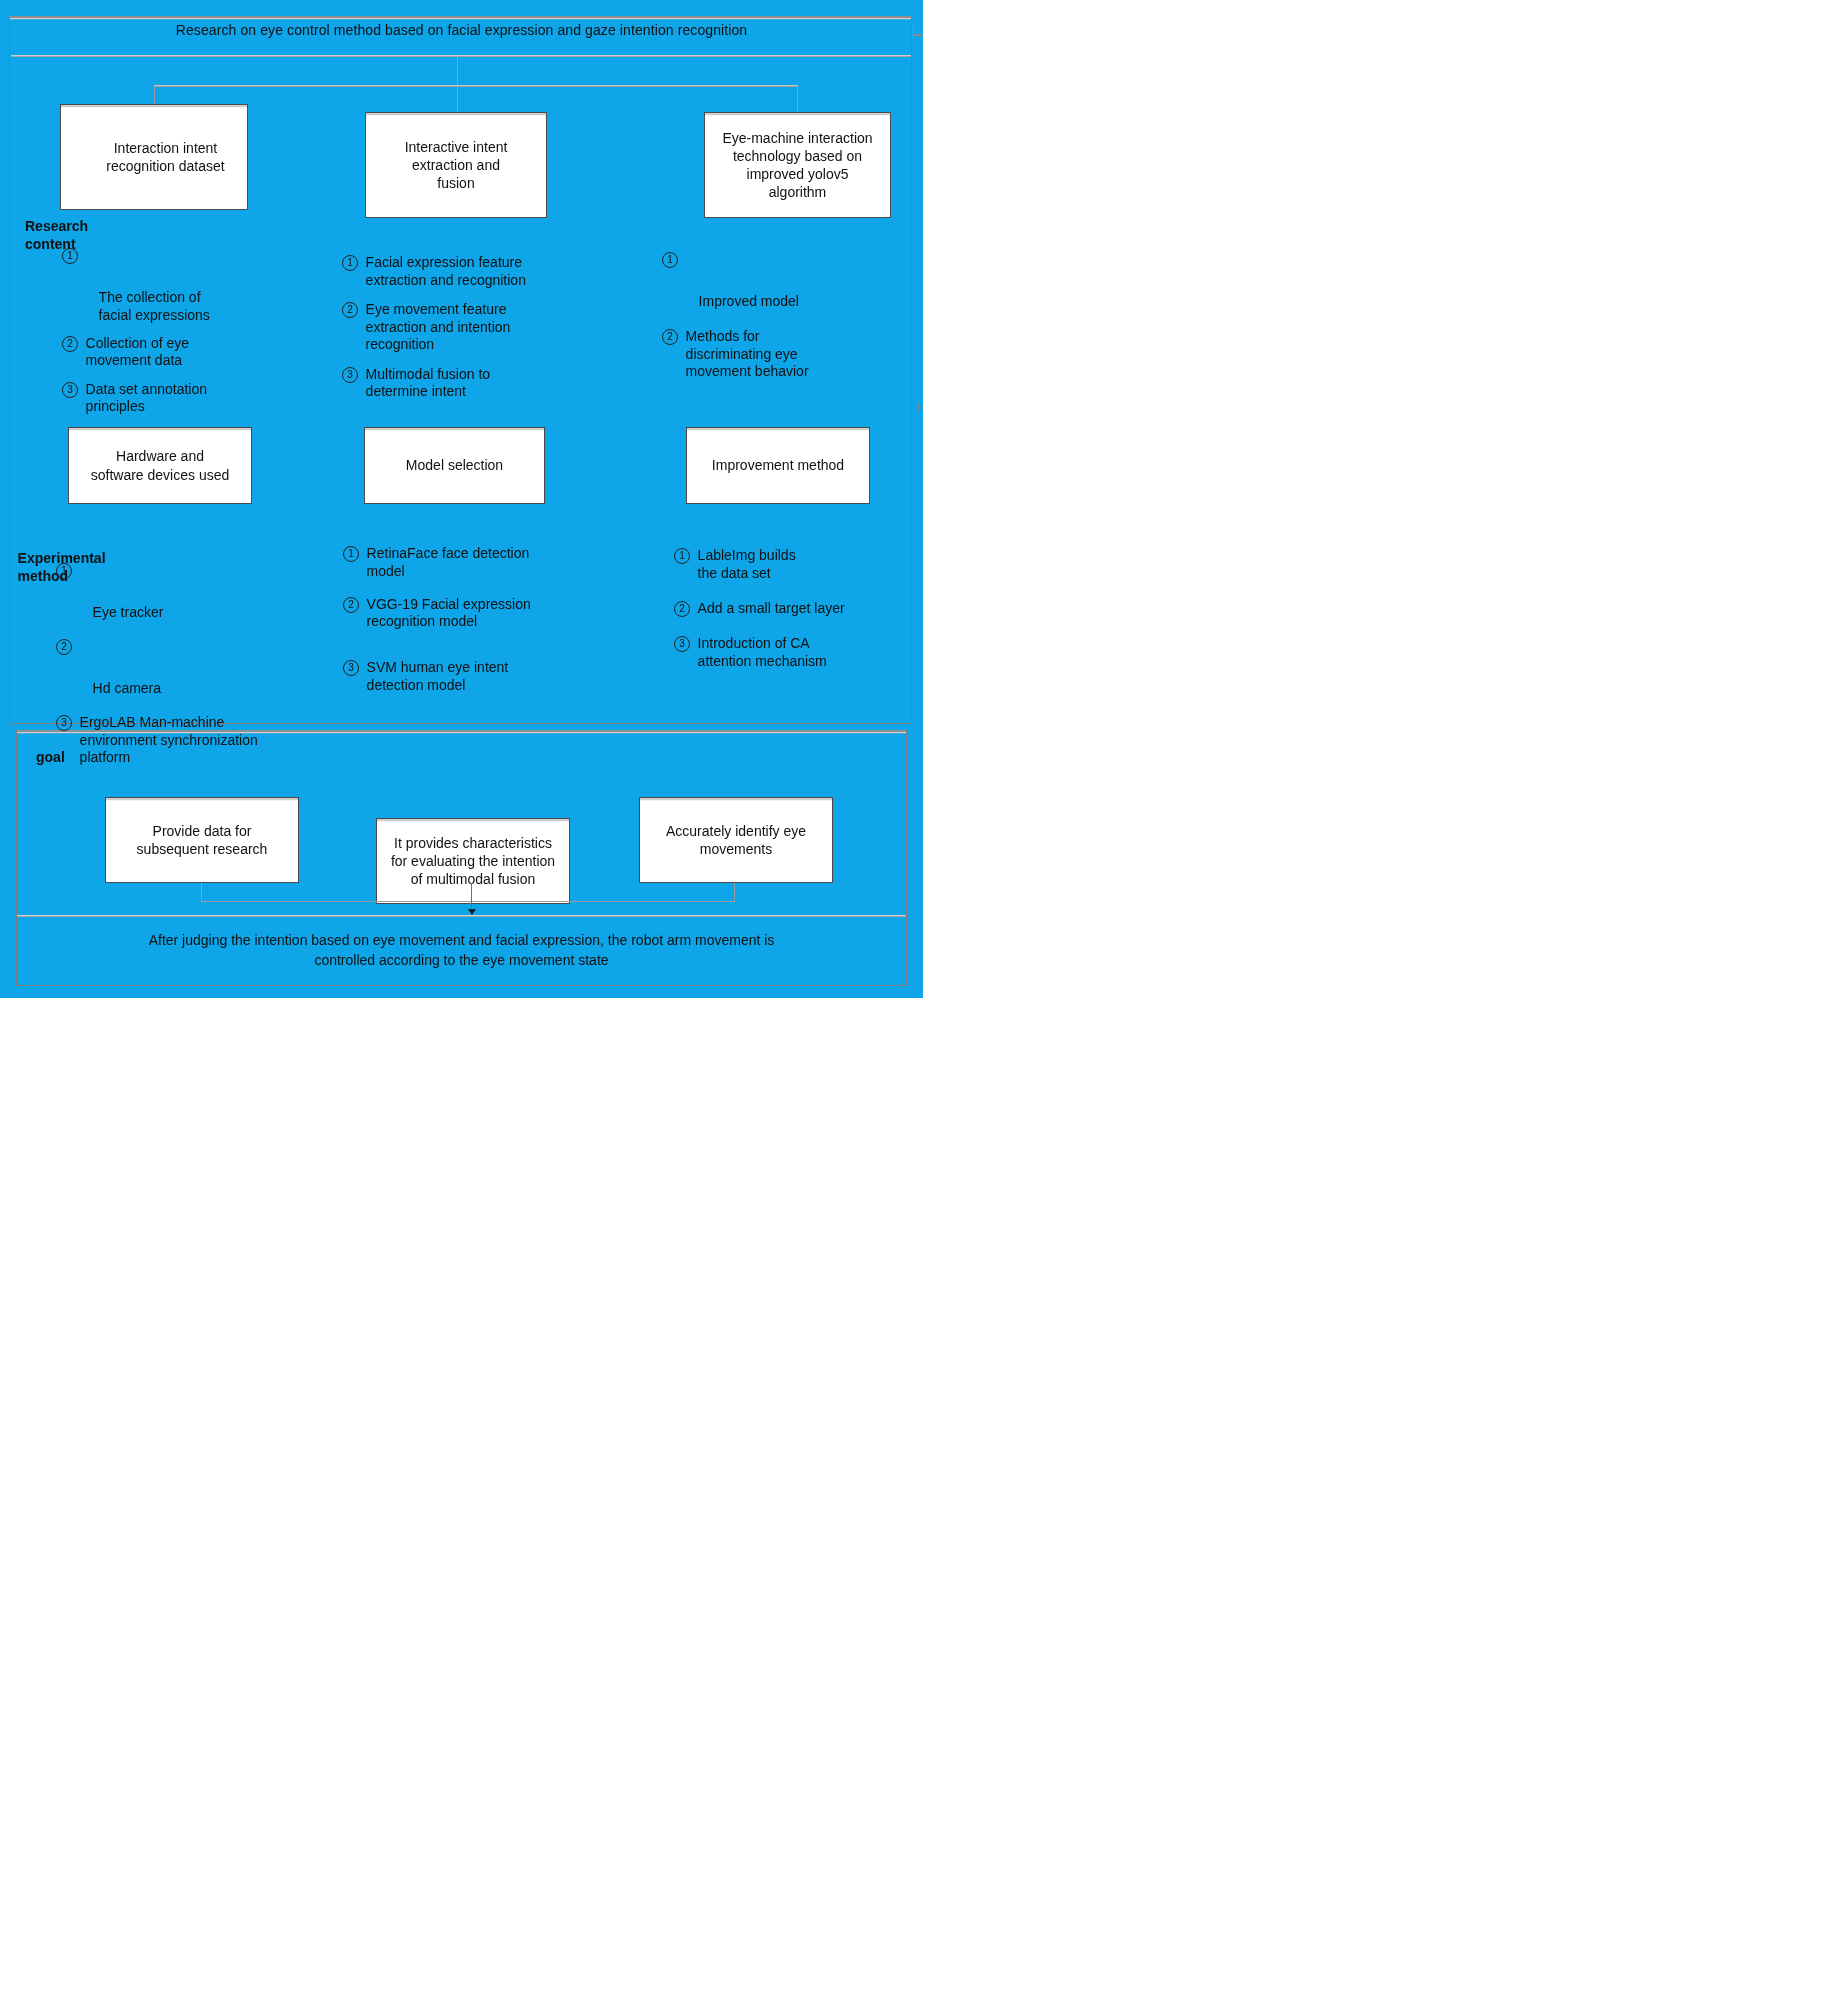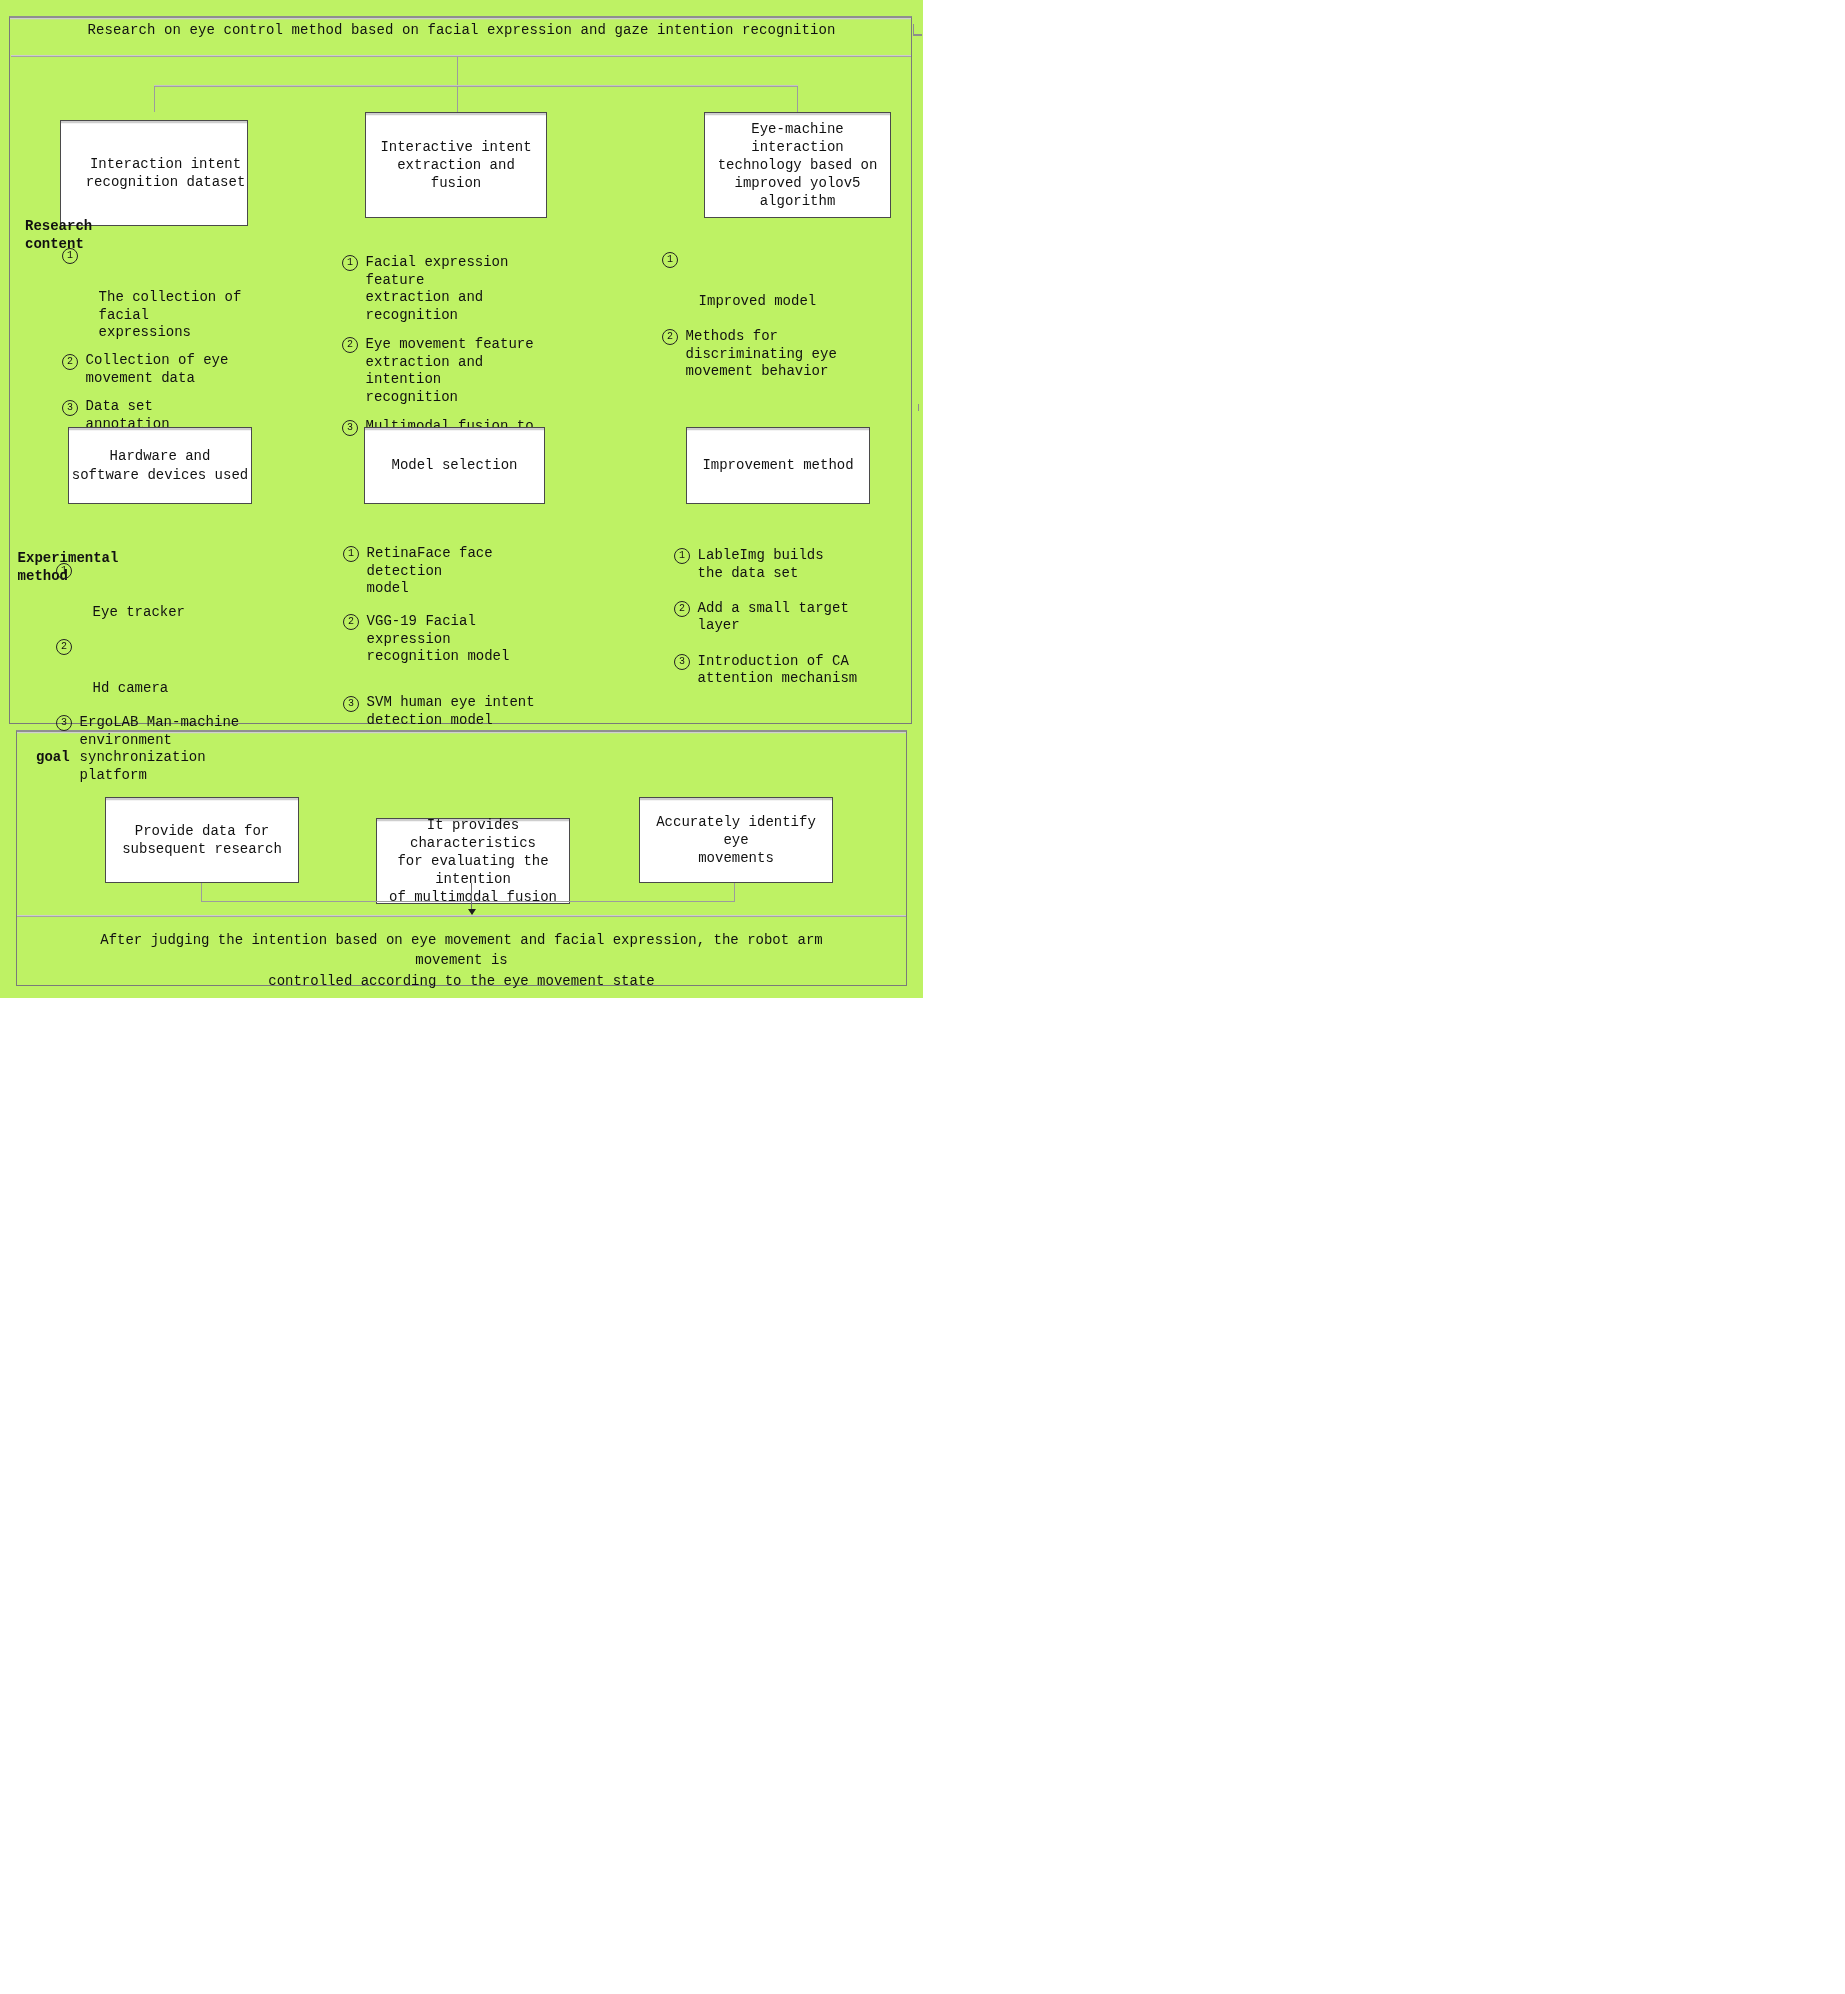--- a/index.html
+++ b/index.html
@@ -1,20 +1,20 @@
 <!DOCTYPE html>
 <html style="font-size:9.4px"><head>
 <meta charset="utf-8">
 <style>
   html,body{margin:0;padding:0;background:#ffffff;}
   .canvas{
     position:relative;
     width:923px;height:998px;
-    background:#bef264;
-    font-family:Liberation Mono, monospace;
+    background:#0ea5e9;
+    font-family:Liberation Sans, sans-serif;
     color:#111111;
     overflow:hidden;
   }
   .frame{
     position:absolute;box-sizing:border-box;
     border:1.2px solid #7a7a7a;border-top:2.9px solid #8f8f8f;
     box-shadow:inset 0 1.2px 0 #cfcfcf;
     background:transparent;
   }
   .divider{
@@ -71,21 +71,21 @@
 
   <div class="title" style="top:22px;">Research on eye control method based on facial expression and gaze intention recognition</div>
   <div class="divider" style="left:10.6px;top:55px;width:900px;"></div>
 
   <div class="line" style="left:457px;top:57px;width:1.2px;height:28px;"></div>
   <div class="busline" style="left:154px;top:85px;width:644px;"></div>
   <div class="line" style="left:154px;top:86px;width:1.2px;height:26.4px;"></div>
   <div class="line" style="left:457px;top:86px;width:1.2px;height:26.4px;"></div>
   <div class="line" style="left:797px;top:86px;width:1.2px;height:26.4px;"></div>
 
-  <div class="box" style="left:60px;top:120px;width:188px;height:106px;padding-left:23px;">Interaction intent
+  <div class="box" style="left:60px;top:104px;width:188px;height:106px;padding-left:23px;">Interaction intent
 recognition dataset</div>
   <div class="box" style="left:365px;top:112px;width:182px;height:106px;">Interactive intent
 extraction and
 fusion</div>
   <div class="box" style="left:704px;top:112px;width:187px;height:106px;">Eye-machine interaction
 technology based on
 improved yolov5
 algorithm</div>
 
   <div class="heading" style="left:25px;top:218px;width:76px;">Research content</div>

